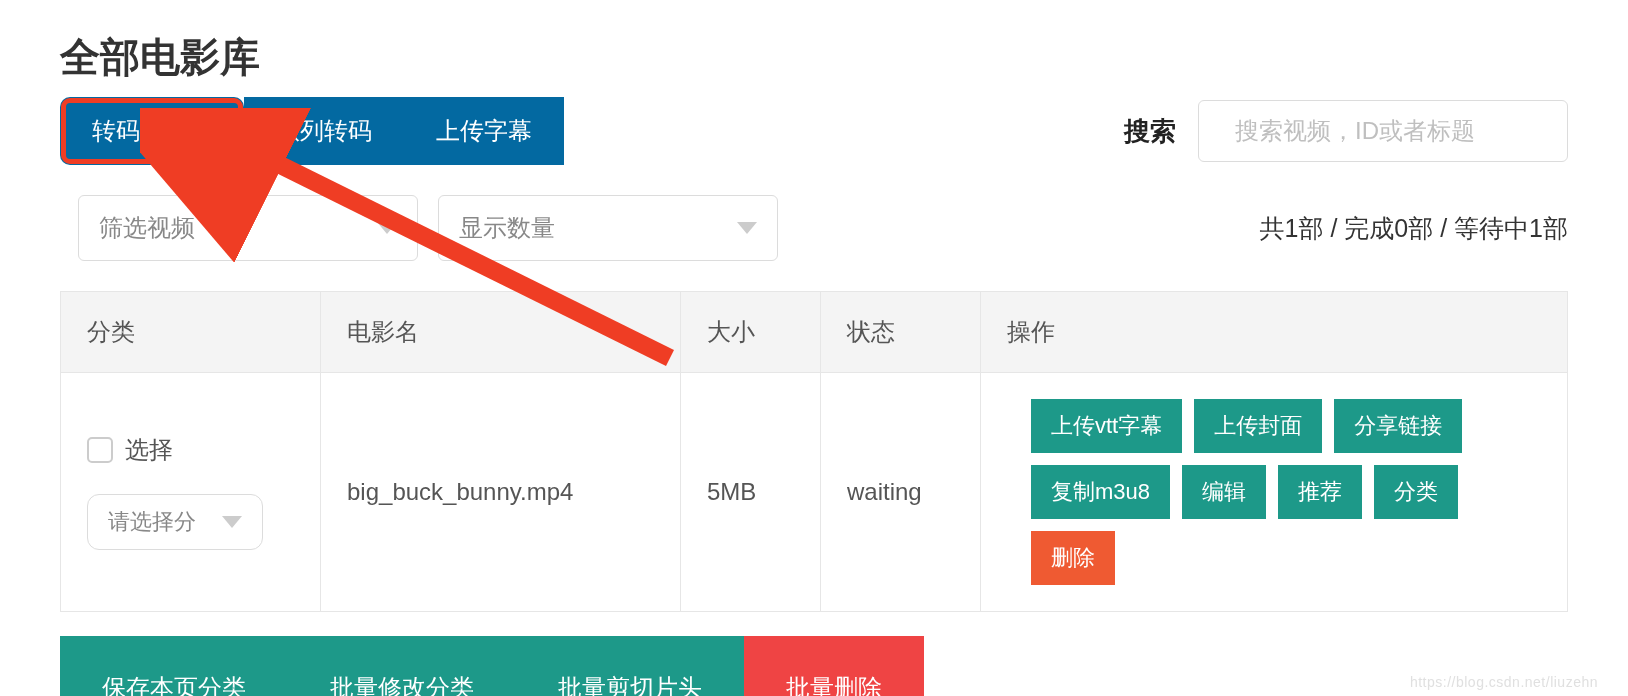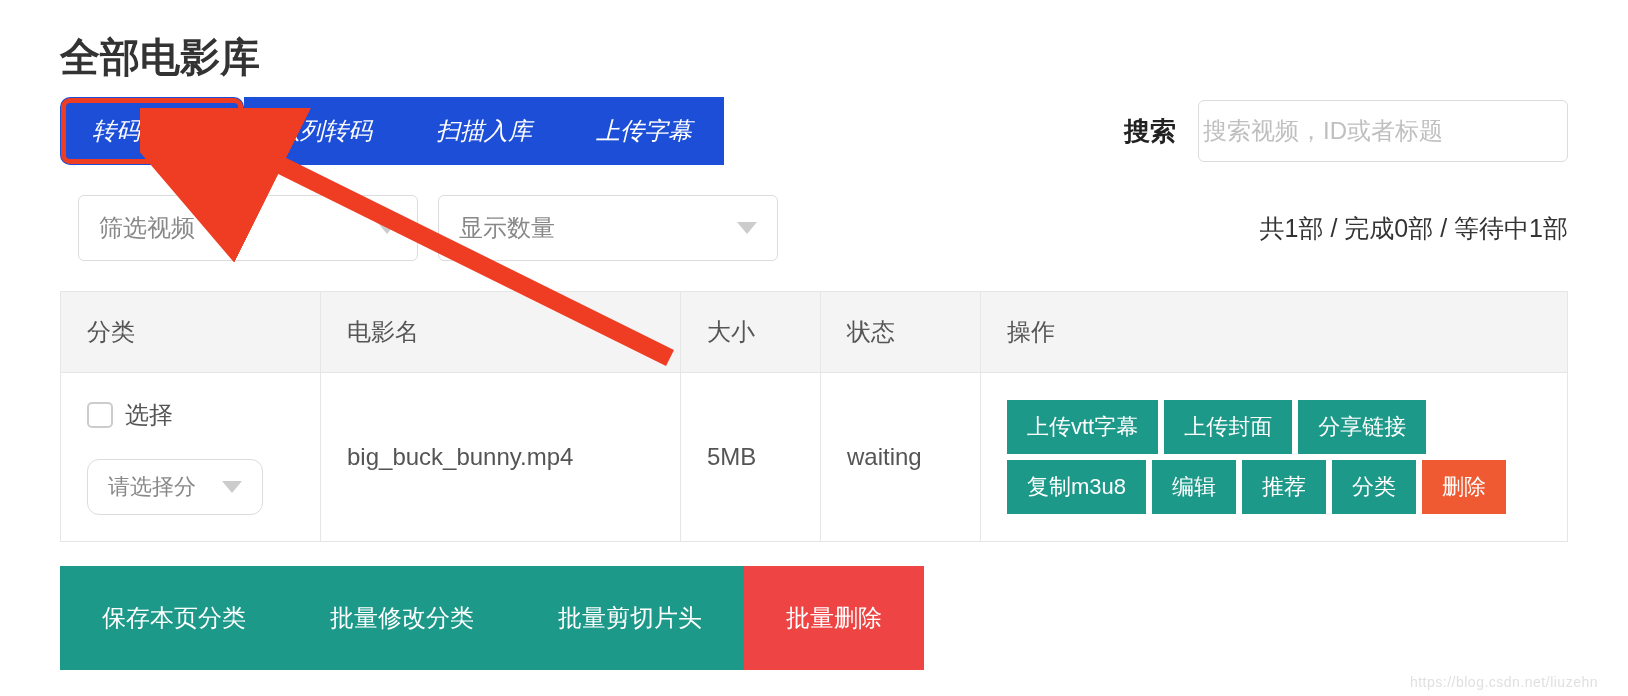--- a/index.html
+++ b/index.html
@@ -19,48 +19,47 @@
     .top-row {
       display: flex;
       justify-content: space-between;
       align-items: center;
       margin-bottom: 30px;
     }
     .action-buttons {
       display: flex;
     }
     .action-btn {
-      background: #1d4ed8;
+      background: #0369a1;
       color: #fff;
       border: none;
       padding: 18px 32px;
       font-size: 24px;
       cursor: pointer;
       font-family: inherit;
-      font-style: italic;
     }
     .action-btn.highlighted {
       position: relative;
       outline: 5px solid #ef3d24;
       outline-offset: -6px;
       border-radius: 10px;
     }
     .search-group {
       display: flex;
       align-items: center;
       gap: 22px;
     }
     .search-label {
       font-size: 26px;
       font-weight: 600;
       color: #222;
     }
     .search-input {
       border: 1.5px solid #dcdcdc;
-      padding: 16px 4px;
+      padding: 16px 36px;
       font-size: 24px;
       width: 370px;
       border-radius: 6px;
       color: #555;
       font-family: inherit;
     }
     .search-input::placeholder { color: #bfbfbf; }
     .filter-row {
       display: flex;
       justify-content: space-between;
@@ -143,21 +142,22 @@
       align-items: center;
       width: 176px;
       border-radius: 12px;
       font-size: 22px;
       color: #888;
       cursor: pointer;
     }
     .op-buttons {
       display: flex;
       flex-wrap: wrap;
-      gap: 6px;
+      gap: 12px;
+      margin-left: 24px;
     }
     .op-btn {
       background: #1d9989;
       color: #fff;
       border: none;
       padding: 12px 20px;
       font-size: 22px;
       cursor: pointer;
       font-family: inherit;
     }
@@ -195,21 +195,20 @@
   </style>
 </head>
 <body>
 
 <h1 class="page-title">全部电影库</h1>
 
 <div class="top-row">
   <div class="action-buttons">
     <button class="action-btn highlighted">转码并切片</button>
     <button class="action-btn">队列转码</button>
-    <button class="action-btn">扫描入库</button>
     <button class="action-btn">上传字幕</button>
   </div>
   <div class="search-group">
     <span class="search-label">搜索</span>
     <input class="search-input" type="text" placeholder="搜索视频，ID或者标题" style="">
   </div>
 </div>
 
 <div class="filter-row">
   <div class="filter-selects">

